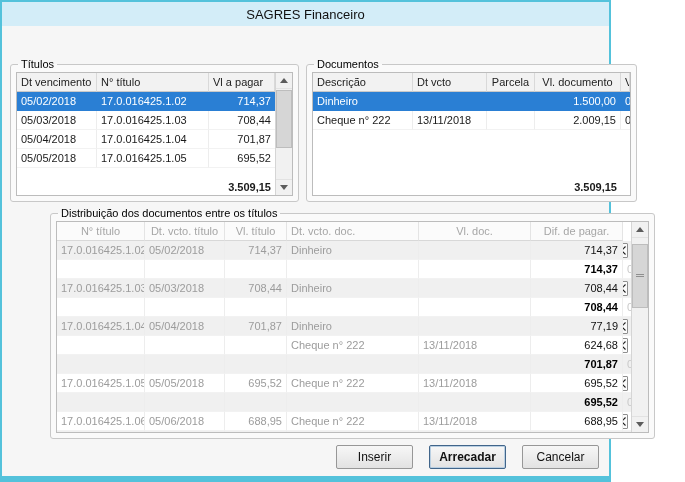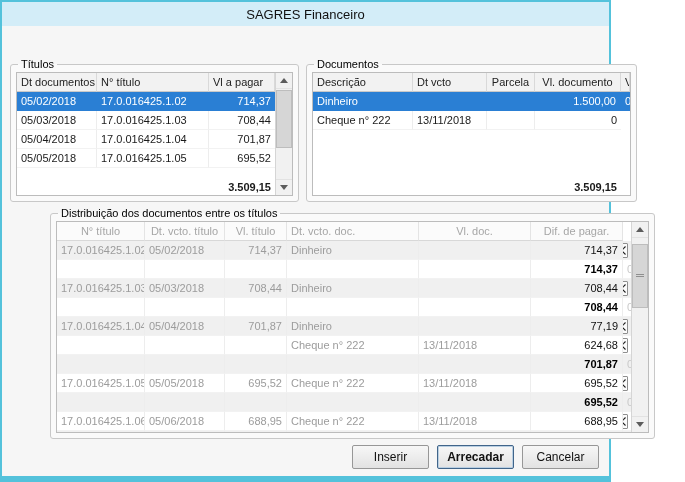--- a/index.html
+++ b/index.html
@@ -95,21 +95,21 @@
   .tri-up   { width: 0; height: 0; border-left: 4px solid transparent; border-right: 4px solid transparent; border-bottom: 5px solid #5c5c5c; }
   .tri-down { width: 0; height: 0; border-left: 4px solid transparent; border-right: 4px solid transparent; border-top: 5px solid #5c5c5c; }
   .scroll-track { flex: 1; position: relative; }
   .scroll-thumb {
     position: absolute; left: 0; right: 0;
     background: #d6d6d6; border: 1px solid #bdbdbd;
     display: flex; align-items: center; justify-content: center;
   }
   .thumb-grip { width: 8px; height: 5px; background: repeating-linear-gradient(to bottom, #8f8f8f 0 1px, transparent 1px 2.5px); }
 
-  .btn-row { flex: 0 0 26px; display: flex; justify-content: flex-end; align-items: center; gap: 8px; padding-right: 2px; }
+  .btn-row { flex: 0 0 26px; display: flex; justify-content: flex-end; align-items: center; gap: 16px; padding-right: 2px; }
   .btn {
     width: 77px; height: 24px; font-size: 12px;
     font-family: "Liberation Sans", sans-serif;
     background: linear-gradient(#f7f7f7, #e2e2e2);
     border: 1px solid #979797; border-radius: 2px; color: #111;
     cursor: pointer;
   }
   .btn.default { border-color: #41658a; box-shadow: inset 0 0 0 1px #b9cfe2; font-weight: bold; }
 </style>
 </head>
@@ -123,21 +123,21 @@
 
   <div class="content">
 
     <div class="top-row">
 
       <fieldset class="groupbox gb-titulos">
         <legend>Títulos</legend>
         <div class="tablebox">
           <div class="rows-col">
             <div class="t-row titulos-grid header-row">
-              <div class="cell">Dt documentos</div>
+              <div class="cell">Dt vencimento</div>
               <div class="cell">N° título</div>
               <div class="cell">Vl a pagar</div>
             </div>
             <div id="titulos-rows">
                 <div class="t-row titulos-grid selected">
                   <div class="cell">05/02/2018</div>
                   <div class="cell">17.0.016425.1.02</div>
                   <div class="cell num">714,37</div>
                 </div>
                 <div class="t-row titulos-grid">
@@ -192,20 +192,21 @@
                   <div class="cell">Dinheiro</div>
                   <div class="cell"></div>
                   <div class="cell num"></div>
                   <div class="cell num">1.500,00</div>
                   <div class="cell num">0</div>
                 </div>
                 <div class="t-row docs-grid">
                   <div class="cell">Cheque n° 222</div>
                   <div class="cell">13/11/2018</div>
                   <div class="cell num"></div>
+                  <div class="cell num">2.009,15</div>
                   <div class="cell num">0</div>
                 </div>
               </div>
             <div class="t-row docs-grid total-row">
               <div class="cell"></div>
               <div class="cell"></div>
               <div class="cell"></div>
               <div class="cell num bold">3.509,15</div>
               <div class="cell"></div>
             </div>

